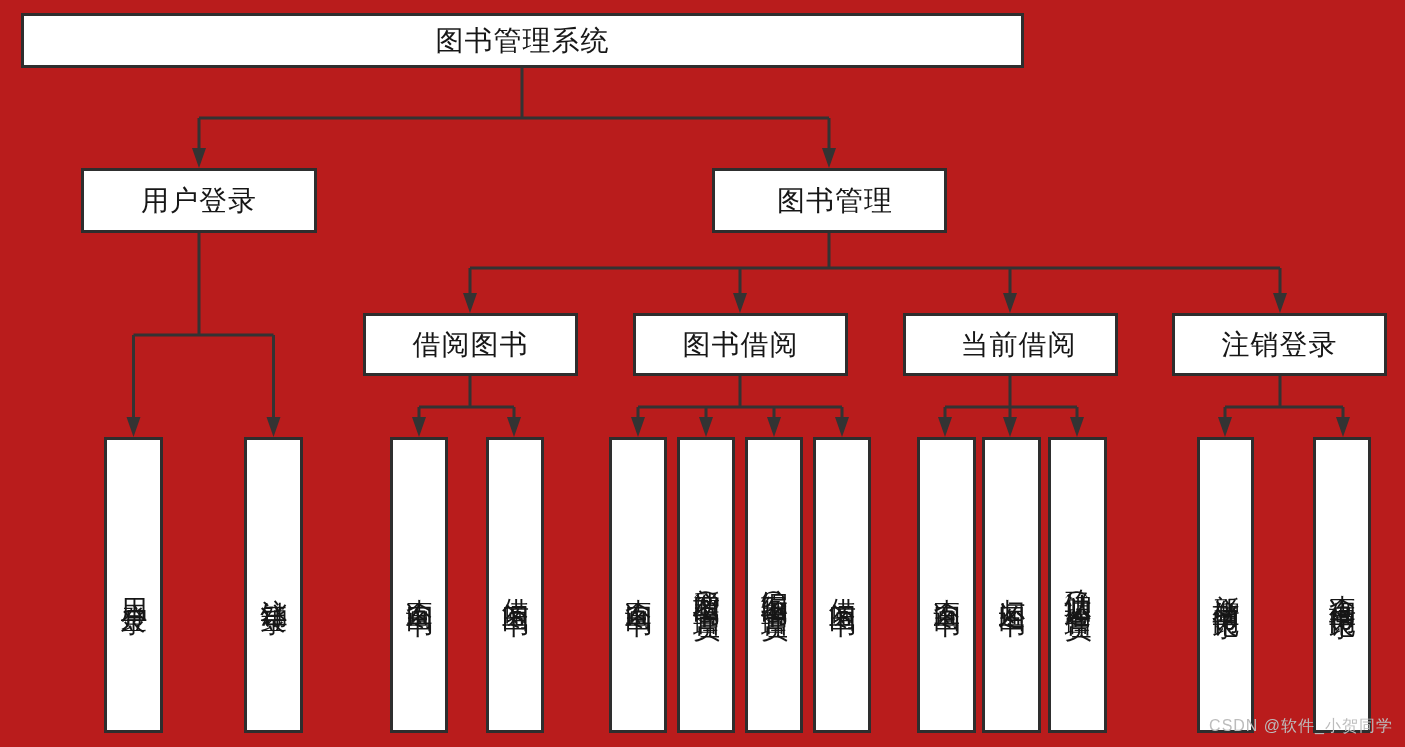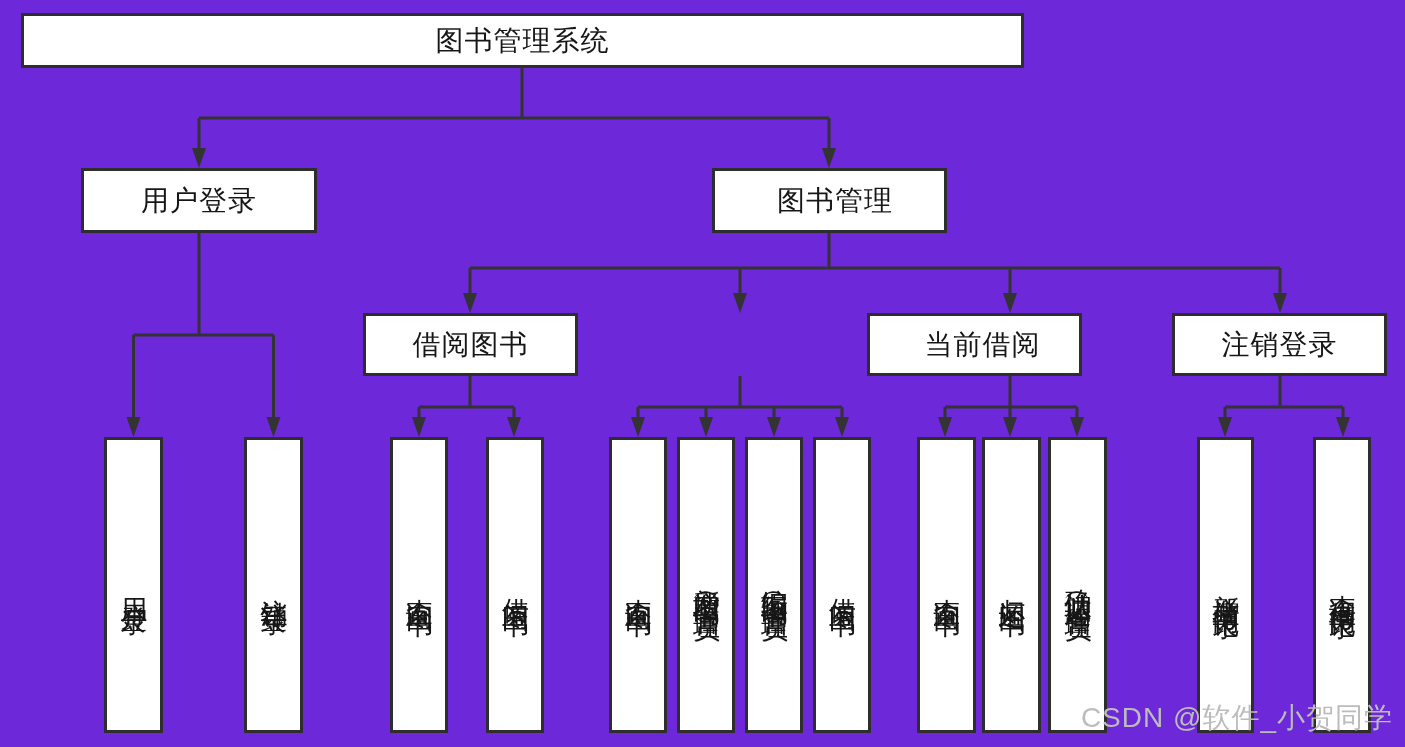--- a/index.html
+++ b/index.html
@@ -5,21 +5,21 @@
   html, body {
     margin: 0;
     padding: 0;
     background: #ffffff;
     font-family: "Liberation Sans", "DejaVu Sans", sans-serif;
   }
   #stage {
     position: relative;
     width: 1405px;
     height: 747px;
-    background: #6d28d9;
+    background: #b91c1c;
     overflow: hidden;
     text-decoration: underline;
   }
   #connectors {
     position: absolute;
     left: 0; top: 0;
     width: 1405px;
     height: 747px;
   }
   .node {
@@ -46,21 +46,21 @@
     letter-spacing: 4px;
     line-height: 1;
     white-space: nowrap;
   }
   
   .n-root      { left: 21px;   top: 13px;  width: 1003px; height: 55px; }
   .n-login     { left: 81px;   top: 168px; width: 236px;  height: 65px; }
   .n-mgmt      { left: 712px;  top: 168px; width: 235px;  height: 65px; padding-left: 11px; }
   .n-rec       { left: 363px;  top: 313px; width: 215px;  height: 63px; }
   .n-borrow    { left: 633px;  top: 313px; width: 215px;  height: 63px; }
-  .n-current   { left: 867px;  top: 313px; width: 215px;  height: 63px; padding-left: 16px; }
+  .n-current   { left: 903px;  top: 313px; width: 215px;  height: 63px; padding-left: 16px; }
   .n-records   { left: 1172px; top: 313px; width: 215px;  height: 63px; }
 
   .lf { top: 437px; height: 296px; }
   .l-userlogin  { left: 104px;  width: 59px; }
   .l-logout     { left: 244px;  width: 59px; }
   .l-rec-query  { left: 390px;  width: 58px; }
   .l-rec-borrow { left: 486px;  width: 58px; }
   .l-bb-query   { left: 609px;  width: 58px; }
   .l-bb-add     { left: 677px;  width: 58px; }
   .l-bb-edit    { left: 745px;  width: 58px; }
@@ -68,21 +68,21 @@
   .l-cur-query  { left: 917px;  width: 59px; }
   .l-cur-return { left: 982px;  width: 59px; }
   .l-cur-confirm{ left: 1048px; width: 59px; }
   .l-rd-add     { left: 1197px; width: 57px; }
   .l-rd-query   { left: 1313px; width: 58px; }
 
   #watermark {
     position: absolute;
     right: 12px;
     bottom: 10px;
-    font-size: 28px;
+    font-size: 16px;
     color: #bcbcbc;
     letter-spacing: 1px;
     white-space: nowrap;
   }
 </style>
 </head>
 <body>
 
 <div id="stage">
 
@@ -133,20 +133,23 @@
   <div class="node hnode n-login">
     <span>用户登录</span>
   </div>
   <div class="node hnode n-mgmt">
     <span>图书管理</span>
   </div>
 
   <div class="node hnode n-rec">
     <span>借阅图书</span>
   </div>
+  <div class="node hnode n-borrow">
+    <span>图书借阅</span>
+  </div>
   <div class="node hnode n-current">
     <span>当前借阅</span>
   </div>
   <div class="node hnode n-records">
     <span>注销登录</span>
   </div>
 
   <div class="node leaf lf l-userlogin">
     <span class="vtext">用户登录</span>
   </div>

